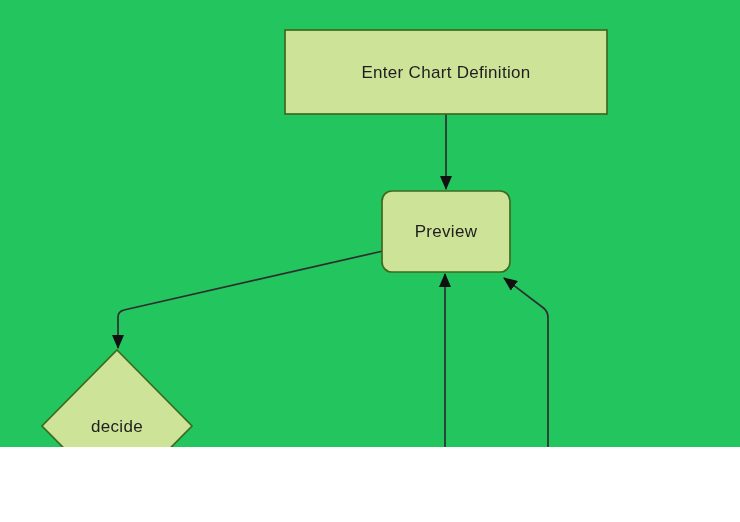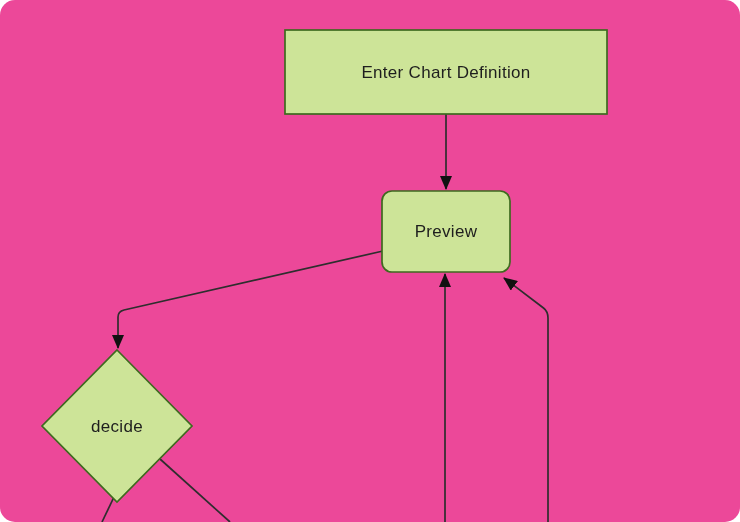--- a/index.html
+++ b/index.html
@@ -3,25 +3,24 @@
 <meta charset="utf-8">
 <style>
   html, body {
     margin: 0;
     padding: 0;
     background: #ffffff;
   }
   .canvas {
     position: relative;
     width: 740px;
-    height: 522px;
-    background: #ec4899;
+    height: 447px;
+    background: #22c55e;
     overflow: hidden;
     font-family: "Liberation Sans", sans-serif;
-    border-radius: 15px;
   }
   svg { display: block; }
   .edge {
     fill: none;
     stroke-width: 1.7px;
   }
   .node-shape {
     stroke-width: 1.7px;
   }
   .node-label {

